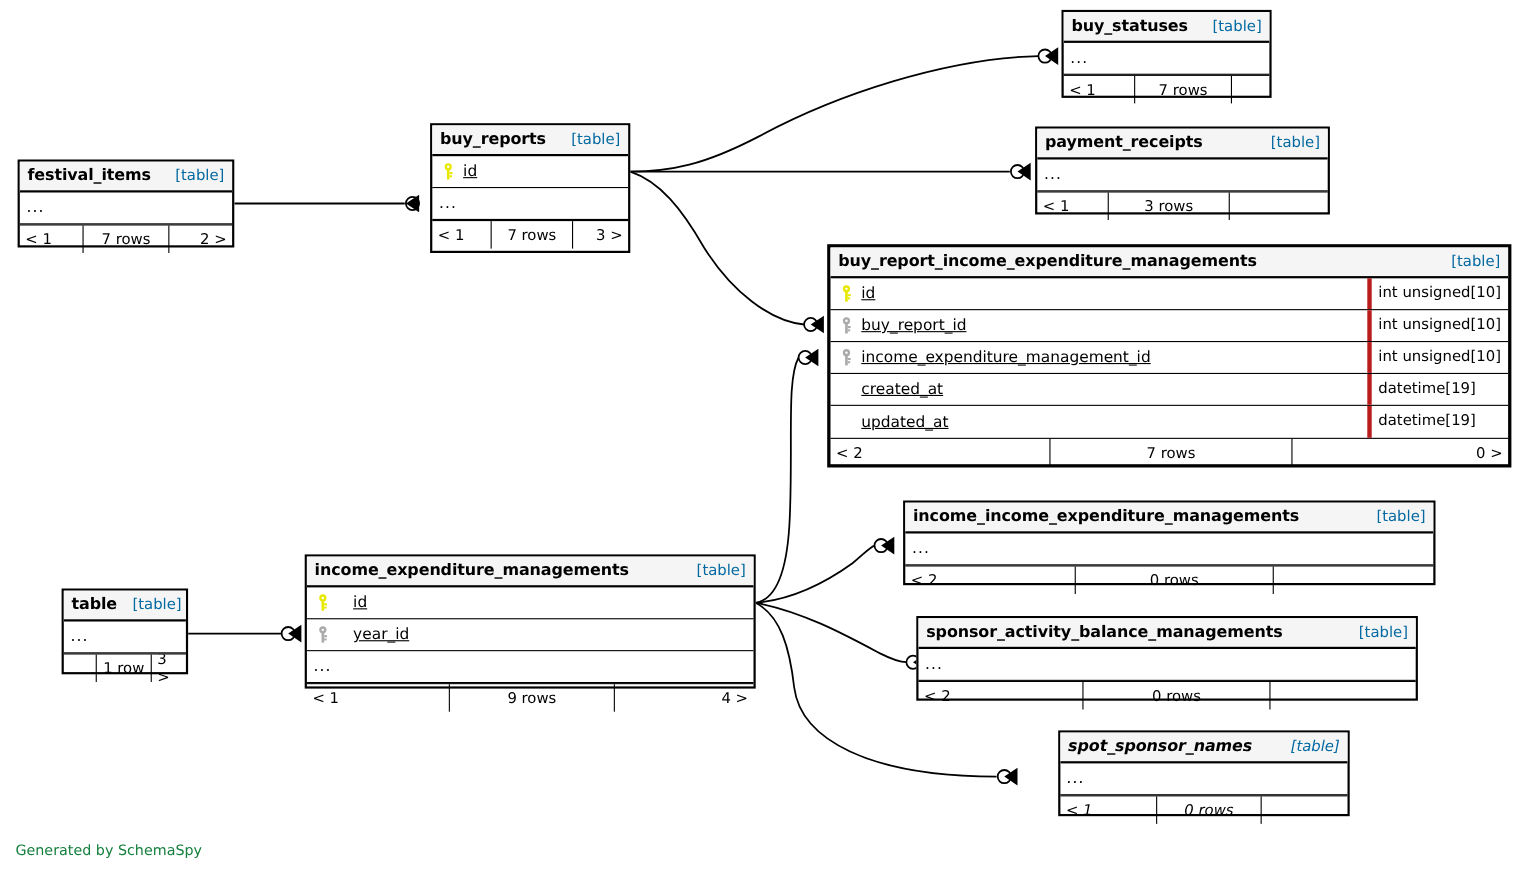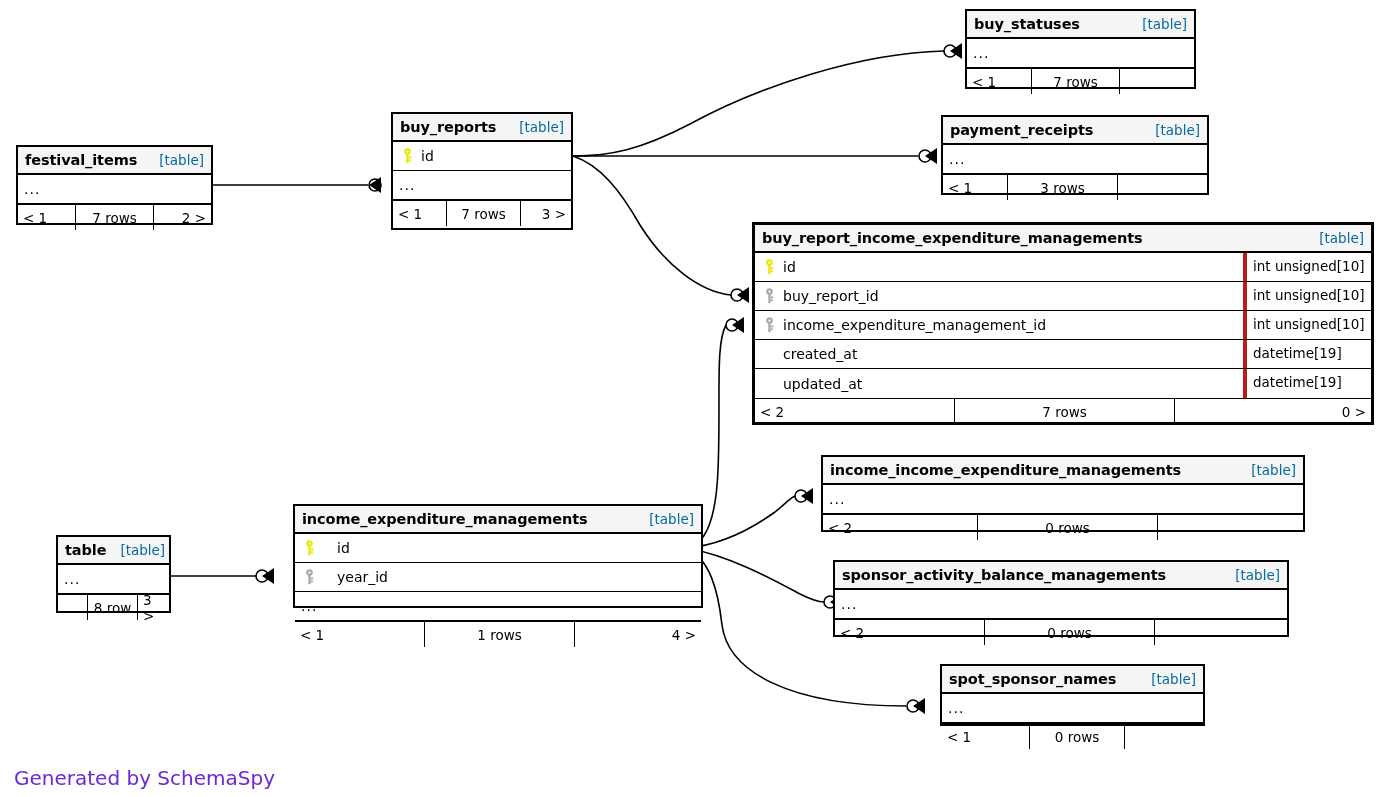--- a/index.html
+++ b/index.html
@@ -69,20 +69,21 @@
     white-space: nowrap;
   }
   .col-row:last-child { border-bottom: none; }
   .col-left {
     display: flex;
     align-items: center;
     flex: 1 1 auto;
     overflow: hidden;
     padding-left: 8px;
     box-sizing: border-box;
+    text-decoration: underline;
   }
   .col-type {
     flex: 0 0 auto;
     border-left: 4px solid #b91c1c;
     padding: 0 6px;
     font-size: 13.5px;
     line-height: 27px;
     height: 100%;
     box-sizing: border-box;
   }
@@ -129,22 +130,22 @@
   }
   .foot-cell:last-child { border-right: none; }
   .foot-left  { justify-content: flex-start; }
   .foot-mid   { justify-content: center; }
   .foot-right { justify-content: flex-end; }
 
   #footer-credit {
     position: absolute;
     left: 14px;
     top: 766px;
-    font-size: 20px;
-    color: #6d28d9;
+    font-size: 13px;
+    color: #15803d;
     z-index: 3;
   }
 </style>
 </head>
 <body>
 
 <div id="canvas">
 
   <svg id="edges" viewBox="0 0 1388 797" xmlns="http://www.w3.org/2000/svg">
     <g fill="none" stroke="#000000" stroke-width="1.6">
@@ -187,21 +188,21 @@
       <path d="M749,287 L749,303 L737,295 Z"></path>
       <path d="M744,317 L744,333 L732,325 Z"></path>
       <path d="M274,568 L274,584 L262,576 Z"></path>
       <path d="M813,488 L813,504 L801,496 Z"></path>
       <path d="M842,594 L842,610 L830,602 Z"></path>
       <path d="M925,698 L925,714 L913,706 Z"></path>
     </g>
   </svg>
 
   <div id="tables-layer">
-      <div class="table-box" style="left: 965px; top: 9px; width: 231px; height: 80px;">
+      <div class="table-box" style="left: 965px; top: 9px; width: 191px; height: 80px;">
         <div class="tbl-header">
           <span class="tbl-name">buy_statuses</span>
           <span class="tbl-tag">[table]</span>
         </div>
         <div>
           <div class="ellipsis-row">...</div>
         </div>
         <div class="tbl-footer">
           <div class="foot-cell foot-left" style="width: 65px; flex: 0 0 auto;">&lt; 1</div>
           <div class="foot-cell foot-mid" style="width: 88px; flex: 0 0 auto;">7 rows</div>
@@ -335,21 +336,21 @@
         </div>
         <div>
           <div class="ellipsis-row">...</div>
         </div>
         <div class="tbl-footer">
           <div class="foot-cell foot-left" style="width: 155px; flex: 0 0 auto;">&lt; 2</div>
           <div class="foot-cell foot-mid" style="width: 180px; flex: 0 0 auto;">0 rows</div>
           <div class="foot-cell foot-right" style="flex: 1 1 auto;"></div>
         </div>
       </div>
-      <div class="table-box" style="left: 293px; top: 504px; width: 410px; height: 104px;">
+      <div class="table-box" style="left: 277px; top: 504px; width: 410px; height: 122px;">
         <div class="tbl-header">
           <span class="tbl-name">income_expenditure_managements</span>
           <span class="tbl-tag">[table]</span>
         </div>
         <div>
           <div class="col-row">
             <div class="col-left">
               <svg class="key-icon" viewBox="0 0 13 16" xmlns="http://www.w3.org/2000/svg">
                 <circle cx="6.5" cy="3.6" r="3.3" fill="#e8e800"></circle>
                 <circle cx="6.5" cy="3.6" r="1.1" fill="#ffffff"></circle>
@@ -369,21 +370,21 @@
                 <rect x="7.7" y="8.4" width="2.6" height="1.9" fill="#aaaaaa"></rect>
                 <rect x="7.7" y="11.4" width="2.2" height="1.8" fill="#aaaaaa"></rect>
               </svg>
               <span class="col-label indent">year_id</span>
             </div>
           </div>
           <div class="ellipsis-row">...</div>
         </div>
         <div class="tbl-footer">
           <div class="foot-cell foot-left" style="width: 130px; flex: 0 0 auto;">&lt; 1</div>
-          <div class="foot-cell foot-mid" style="width: 150px; flex: 0 0 auto;">1 rows</div>
+          <div class="foot-cell foot-mid" style="width: 150px; flex: 0 0 auto;">9 rows</div>
           <div class="foot-cell foot-right" style="flex: 1 1 auto;">4 &gt;</div>
         </div>
       </div>
       <div class="table-box" style="left: 833px; top: 560px; width: 456px; height: 77px;">
         <div class="tbl-header">
           <span class="tbl-name">sponsor_activity_balance_managements</span>
           <span class="tbl-tag">[table]</span>
         </div>
         <div>
           <div class="ellipsis-row">...</div>
@@ -397,25 +398,25 @@
       <div class="table-box" style="left: 56px; top: 535px; width: 115px; height: 78px;">
         <div class="tbl-header">
           <span class="tbl-name">table</span>
           <span class="tbl-tag">[table]</span>
         </div>
         <div>
           <div class="ellipsis-row">...</div>
         </div>
         <div class="tbl-footer">
           <div class="foot-cell foot-left" style="width: 30px; flex: 0 0 auto;"></div>
-          <div class="foot-cell foot-mid" style="width: 50px; flex: 0 0 auto;">8 row</div>
+          <div class="foot-cell foot-mid" style="width: 50px; flex: 0 0 auto;">1 row</div>
           <div class="foot-cell foot-right" style="flex: 1 1 auto;">3 &gt;</div>
         </div>
       </div>
-      <div class="table-box" style="left: 940px; top: 664px; width: 265px; height: 62px;">
+      <div class="table-box" style="left: 962px; top: 664px; width: 265px; height: 78px; font-style: italic;">
         <div class="tbl-header">
           <span class="tbl-name">spot_sponsor_names</span>
           <span class="tbl-tag">[table]</span>
         </div>
         <div>
           <div class="ellipsis-row">...</div>
         </div>
         <div class="tbl-footer">
           <div class="foot-cell foot-left" style="width: 88px; flex: 0 0 auto;">&lt; 1</div>
           <div class="foot-cell foot-mid" style="width: 95px; flex: 0 0 auto;">0 rows</div>

